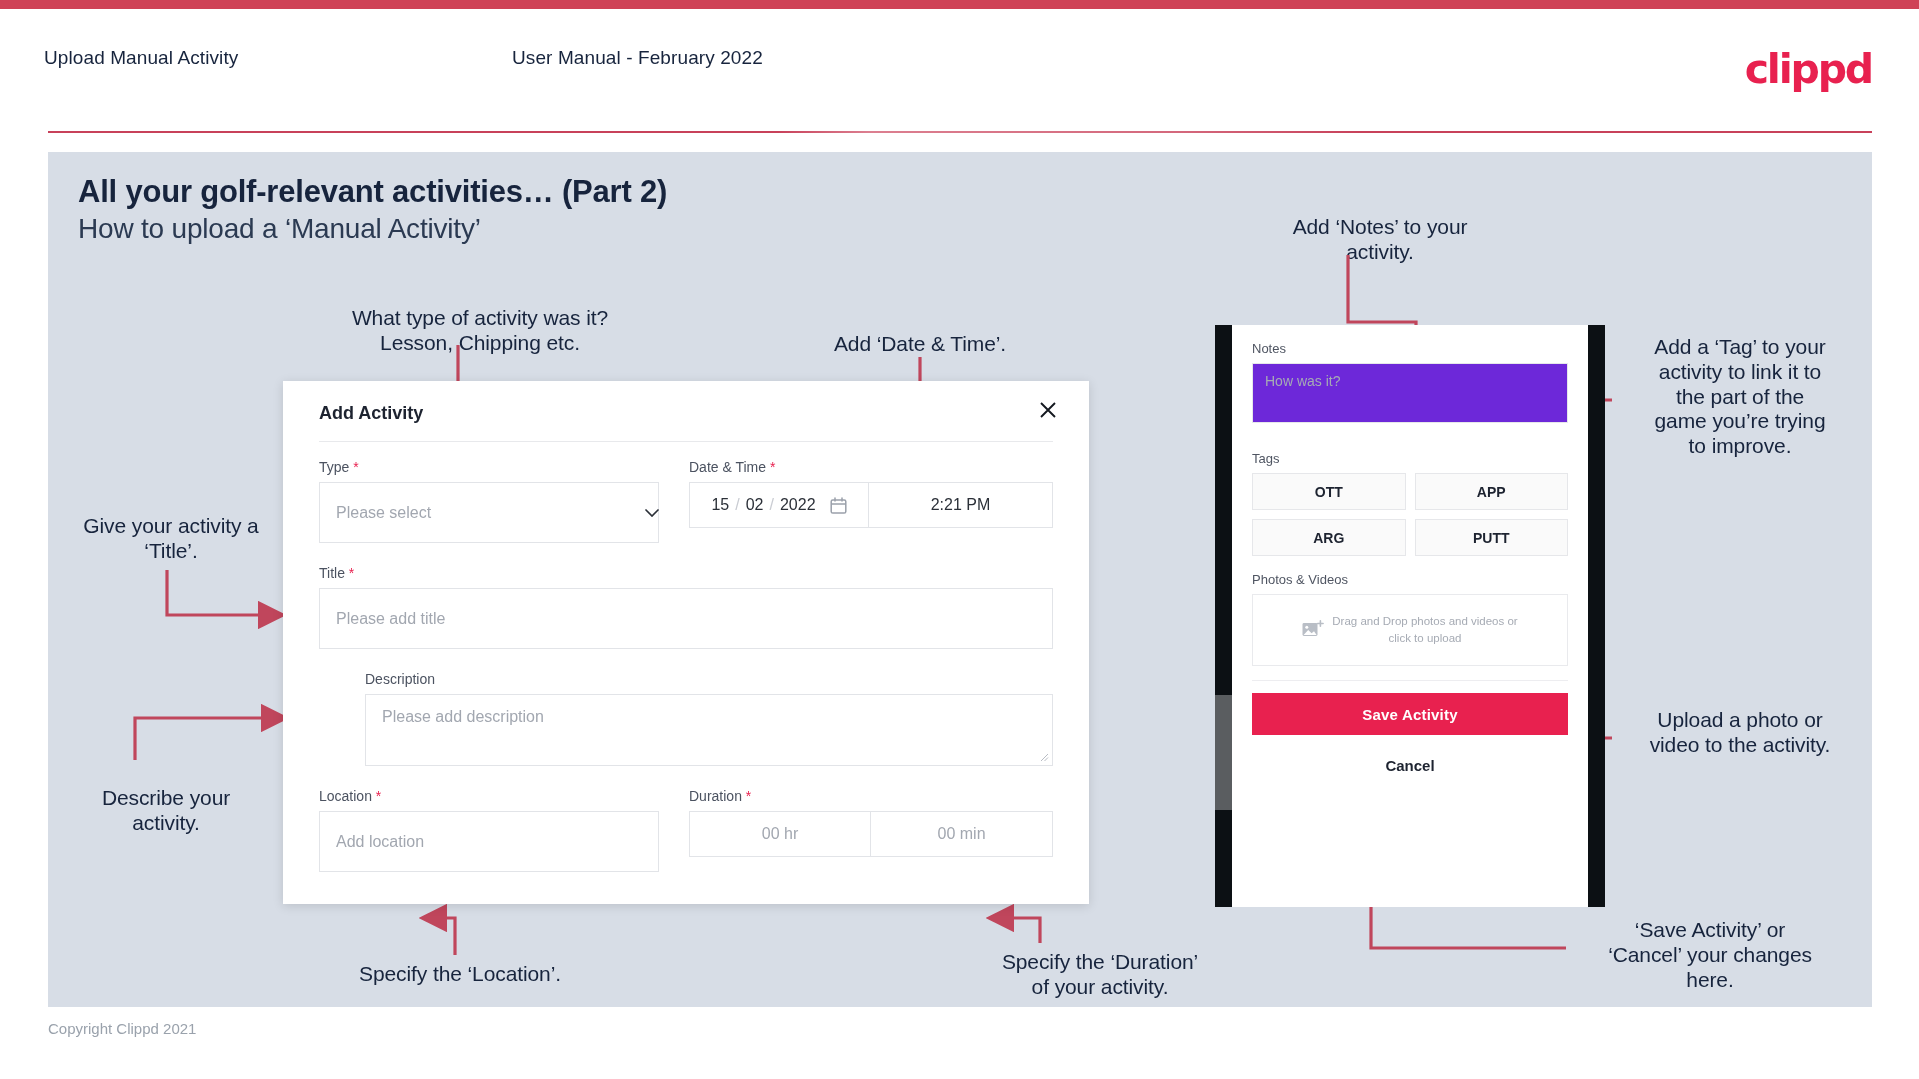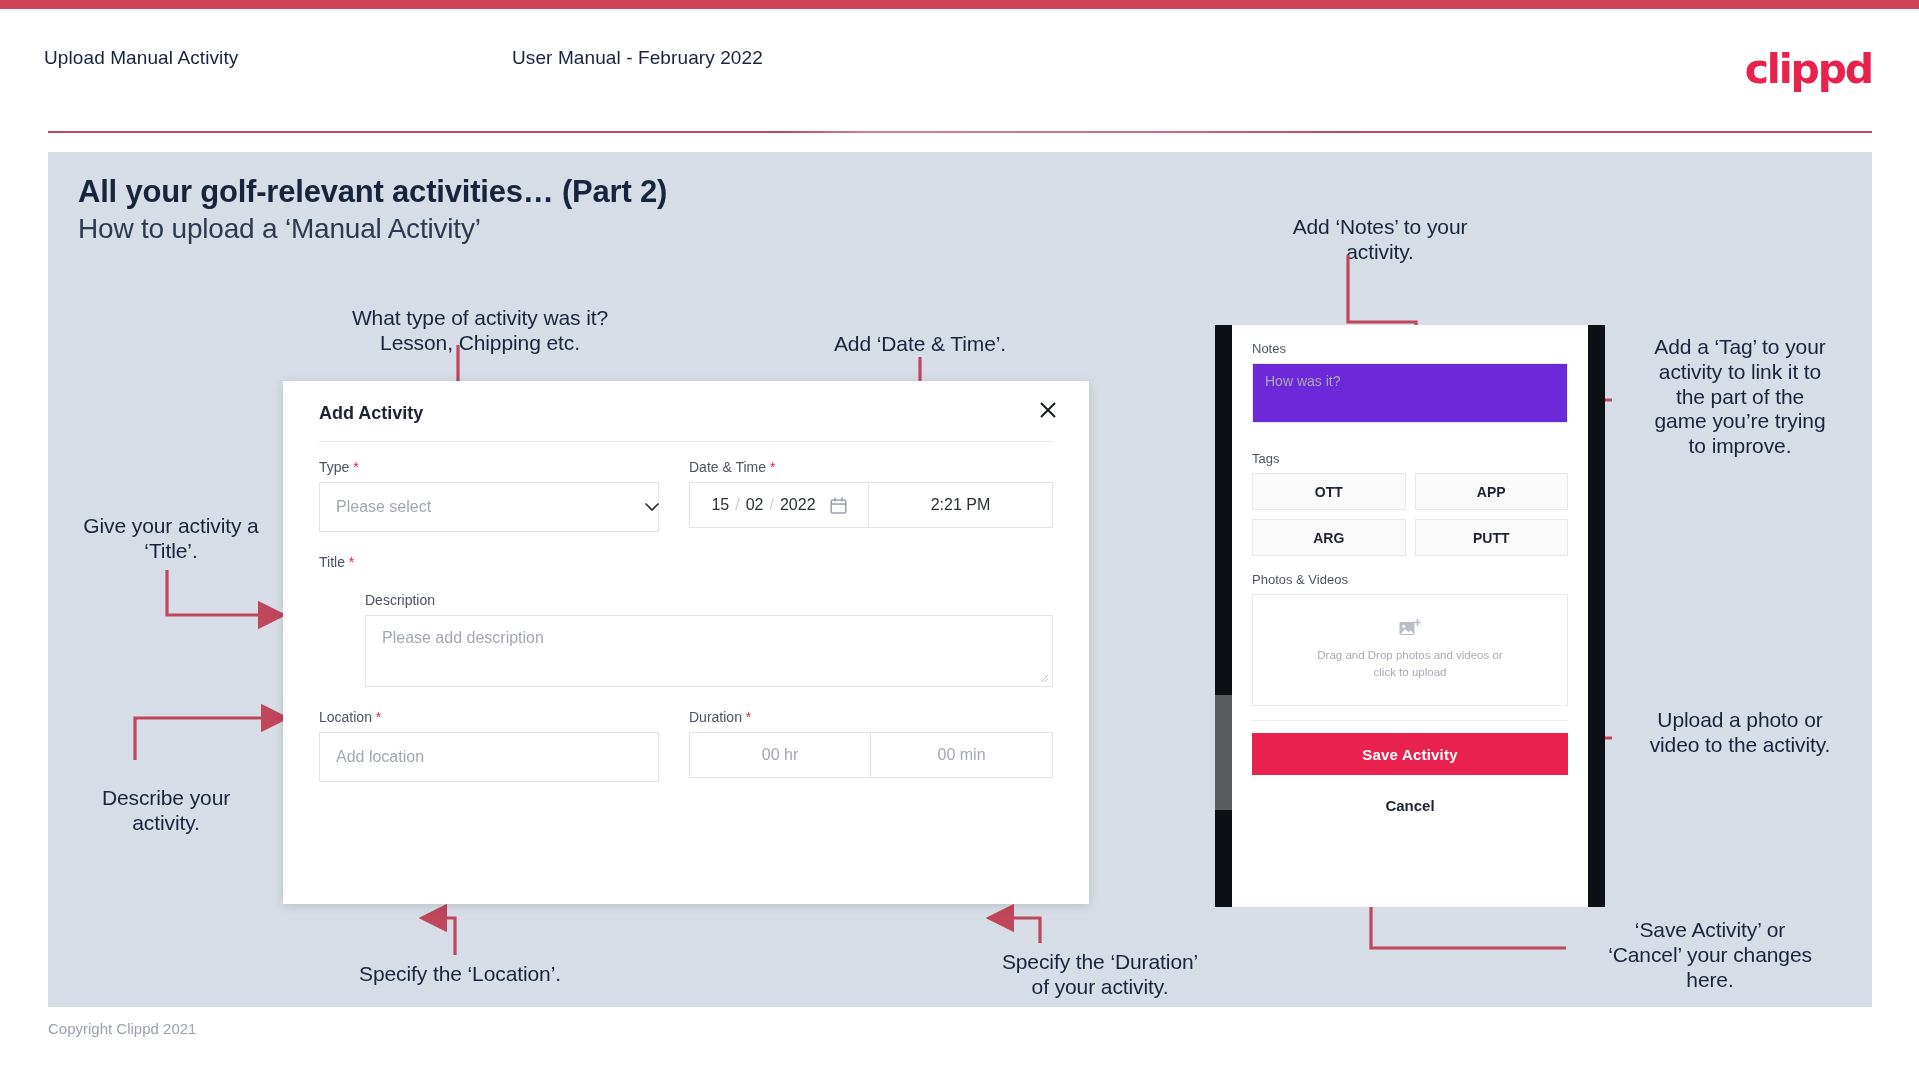--- a/index.html
+++ b/index.html
@@ -93,21 +93,21 @@
   }
   .modal-divider {
     position: absolute; left: 36px; top: 60px; width: 734px; height: 1px; background: #e8e9ec;
   }
   .form { position: absolute; left: 36px; top: 78px; width: 734px; }
   .fld-label {
     font-size: 14px; color: #4b5260; margin-bottom: 7px; display:block;
   }
   .req { color: #e8214f; font-size: 14px; }
   .inp {
-    height: 50px; border: 1px solid #e2e4e8; background: #fff;
+    height: 61px; border: 1px solid #e2e4e8; background: #fff;
     display: flex; align-items: center; padding: 0 16px;
     font-size: 16px; color: #a2a7b0;
   }
   .row { display: flex; gap: 0; }
   .col-left { width: 370px; }
   .col-right { width: 364px; margin-left: 0; }
 
   .sel-wrap { position: relative; }
   .chev {
     position: absolute; right: 14px; top: 50%; transform: translateY(-50%);
@@ -164,22 +164,22 @@
     height: 60px; border: 1px solid #e6e7ea; background:#6d28d9;
     padding: 9px 12px; font-size: 14px; color: #a6abb4;
   }
   .m-tags { display:grid; grid-template-columns: 1fr 1fr; gap: 9px; }
   .m-tag {
     height: 37px; border: 1px solid #e6e7ea; background:#fafafa;
     display:flex; align-items:center; justify-content:center;
     font-size: 14px; font-weight: 700; color: #1d2330;
   }
   .m-drop {
-    height: 112px; border: 1px solid #e9eaed; background:#fff;
-    display:flex; flex-direction:column; align-items:center; justify-content:center;
+    height: 72px; border: 1px solid #e9eaed; background:#fff;
+    display:flex; align-items:center; justify-content:center;
     gap: 8px;
   }
   .m-drop-txt { font-size: 11.5px; color: #a6abb4; text-align:center; line-height: 1.45; }
   .m-hr { height:1px; background:#ededf0; margin: 14px 0 12px 0; }
   .m-save {
     height: 42px; background:#e8214f; color:#fff;
     display:flex; align-items:center; justify-content:center;
     font-size: 15px; font-weight: 700; letter-spacing:.2px;
   }
   .m-cancel {
@@ -310,20 +310,23 @@
             </div>
           </div>
         </div>
       </div>
 
       <div style="margin-top:22px;">
         <label class="fld-label">
           <span>Title</span>
           <span class="req">*</span>
         </label>
+        <div class="inp">
+          <span>Please add title</span>
+        </div>
       </div>
 
       <div style="margin-top:22px;padding-left:46px;">
         <label class="fld-label">Description</label>
         <div class="ta">
           <span>Please add description</span>
           <svg class="ta-grip" viewBox="0 0 9 9">
             <path d="M8,1 L1,8 M8,4.5 L4.5,8" stroke="#b8bcc4" stroke-width="1" fill="none"></path>
           </svg>
         </div>

